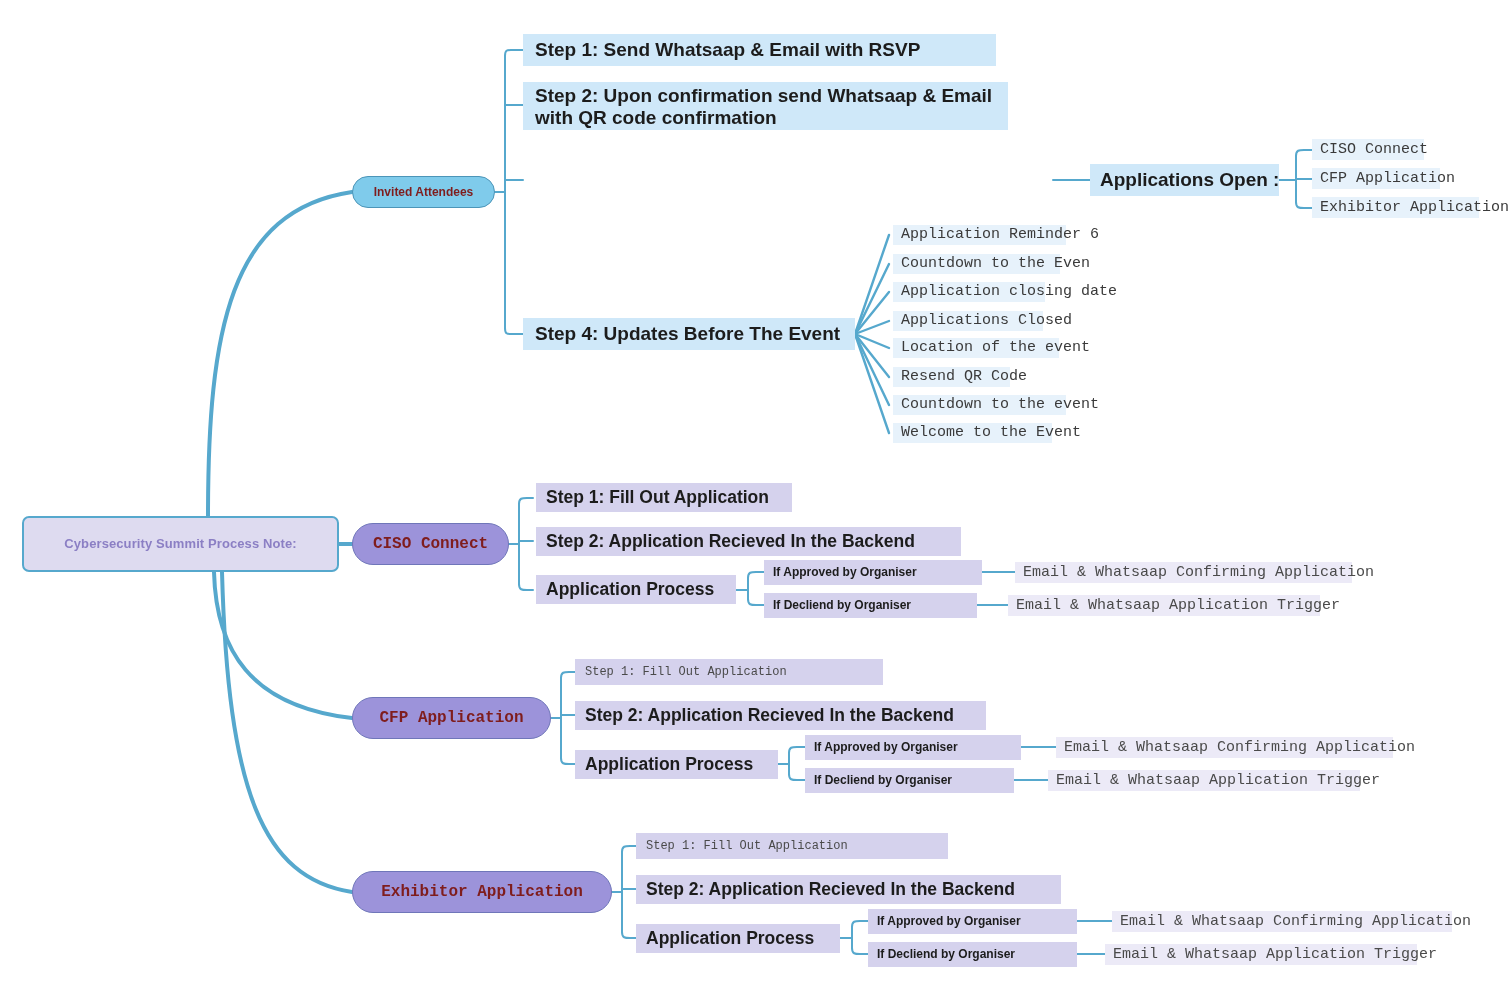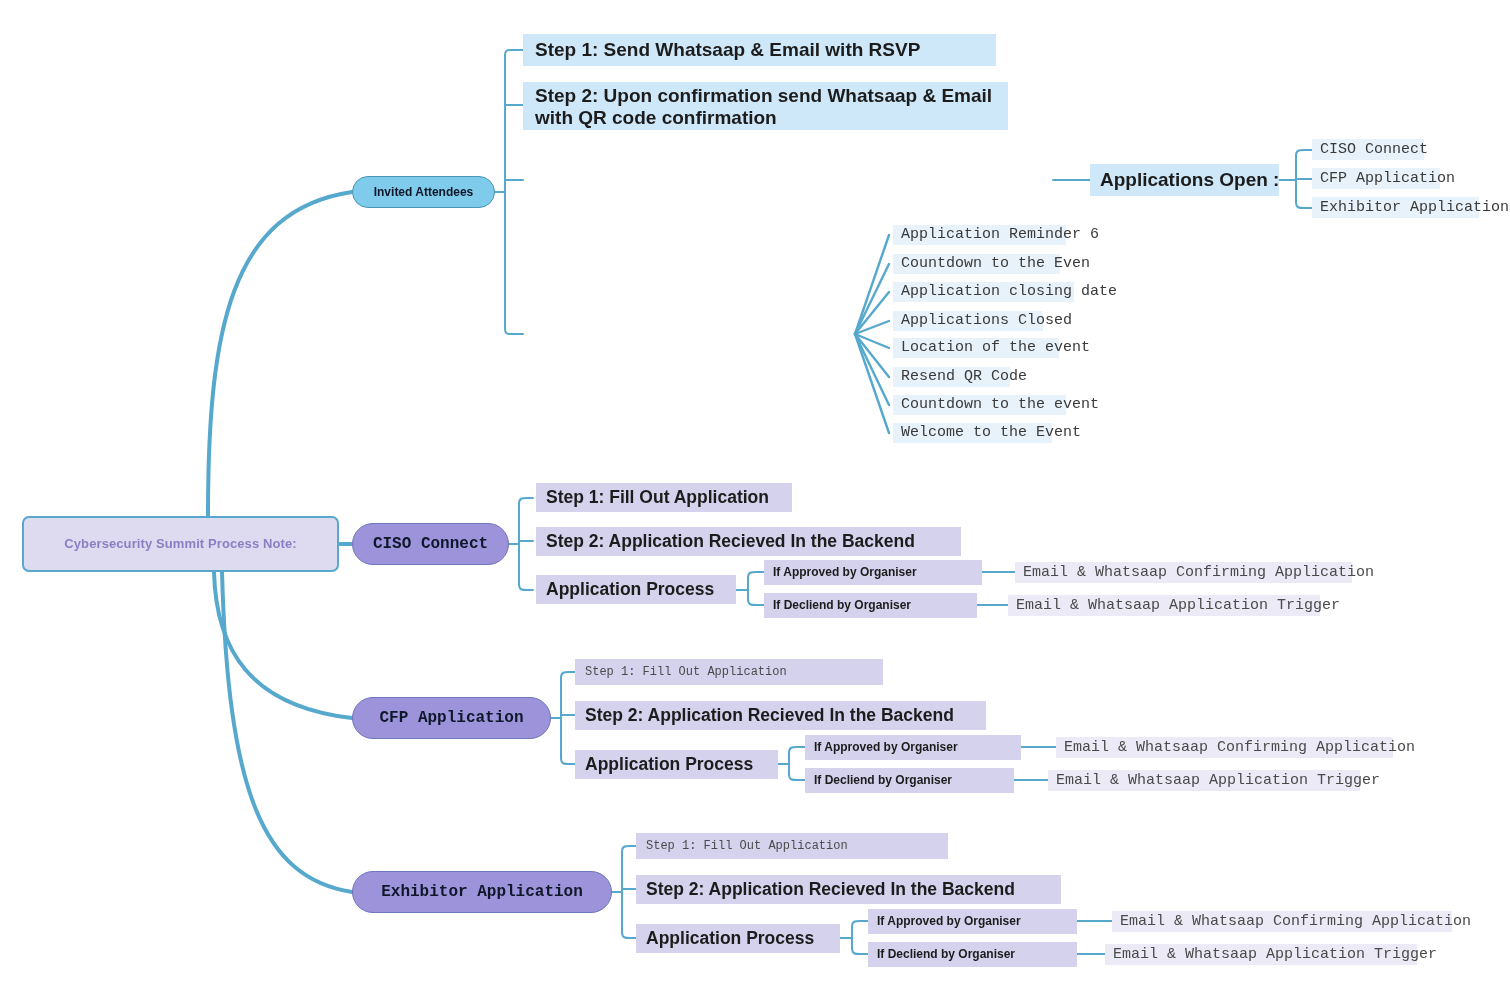--- a/index.html
+++ b/index.html
@@ -49,21 +49,21 @@
     letter-spacing: 0.1px;
   }
 
   
   .pill {
     border-radius: 999px;
     display: flex;
     align-items: center;
     justify-content: center;
     text-align: center;
-    color: #0f172a;
+    color: #7f1d1d;
     font-weight: bold;
   }
   .pill-blue {
     background: #7fcbeb;
     border: 1.5px solid #4c95b8;
     font-size: 12px;
   }
   .pill-purple {
     background: #9c93da;
     border: 1.5px solid #6f76b9;
@@ -197,20 +197,23 @@
   <div class="node tbox blue-box fs22" style="left:523px; top:34px; width:473px; height:32px; padding-left:12px;">
     <span>Step 1: Send Whatsaap &amp; Email with RSVP</span>
   </div>
 
   <div class="node tbox blue-box multi fs22" style="left:523px; top:82px; width:485px; height:48px; padding-left:12px;">
     <span>Step 2: Upon confirmation send Whatsaap &amp; Email
 with QR code confirmation</span>
   </div>
 
 
+  <div class="node tbox blue-box fs22" style="left:523px; top:318px; width:332px; height:32px; padding-left:12px;">
+    <span>Step 4: Updates Before The Event</span>
+  </div>
 
   <div class="node tbox blue-box fs22" style="left:1090px; top:164px; width:189px; height:32px; padding-left:10px;">
     <span>Applications Open :</span>
   </div>
 
   <div class="node tbox blue-box-mono fs16" style="left:1312px; top:139px; width:112px; height:21px; padding-left:8px;">
     <span>CISO Connect</span>
   </div>
   <div class="node tbox blue-box-mono fs16" style="left:1312px; top:168px; width:128px; height:21px; padding-left:8px;">
     <span>CFP Application</span>
@@ -218,21 +221,21 @@
   <div class="node tbox blue-box-mono fs16" style="left:1312px; top:197px; width:167px; height:21px; padding-left:8px;">
     <span>Exhibitor Application</span>
   </div>
 
   <div class="node tbox blue-box-mono fs16" style="left:893px; top:225px; width:173px; height:20px; padding-left:8px;">
     <span>Application Reminder 6</span>
   </div>
   <div class="node tbox blue-box-mono fs16" style="left:893px; top:254px; width:167px; height:20px; padding-left:8px;">
     <span>Countdown to the Even</span>
   </div>
-  <div class="node tbox blue-box-mono fs16" style="left:893px; top:282px; width:181px; height:20px; padding-left:8px;">
+  <div class="node tbox blue-box-mono fs16" style="left:893px; top:282px; width:152px; height:20px; padding-left:8px;">
     <span>Application closing date</span>
   </div>
   <div class="node tbox blue-box-mono fs16" style="left:893px; top:311px; width:150px; height:20px; padding-left:8px;">
     <span>Applications Closed</span>
   </div>
   <div class="node tbox blue-box-mono fs16" style="left:893px; top:338px; width:166px; height:20px; padding-left:8px;">
     <span>Location of the event</span>
   </div>
   <div class="node tbox blue-box-mono fs16" style="left:893px; top:367px; width:117px; height:20px; padding-left:8px;">
     <span>Resend QR Code</span>

